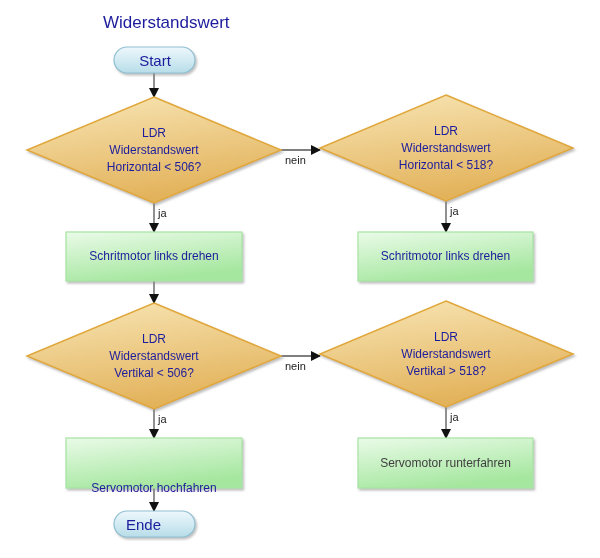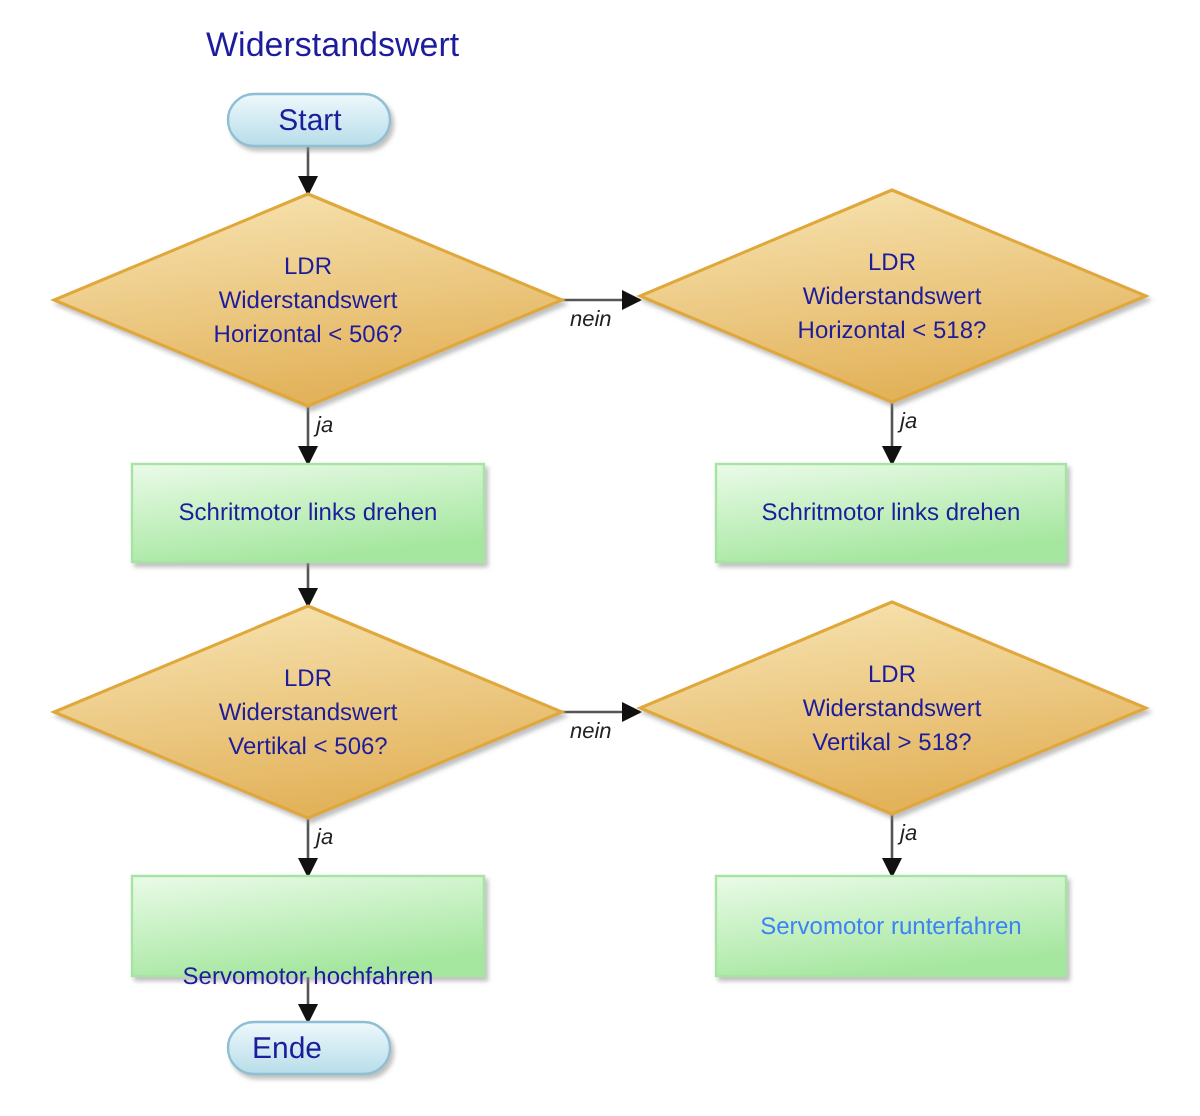--- a/index.html
+++ b/index.html
@@ -1,19 +1,19 @@
 <!DOCTYPE html>
 <html><head>
 <meta charset="utf-8">
 <style>
   html, body { margin: 0; padding: 0; background: #ffffff; }
   body { width: 600px; height: 558px; position: relative; overflow: hidden; font-family: "Liberation Sans", sans-serif; }
   #canvas { position: absolute; left: 0; top: 0; width: 600px; height: 558px; }
   .title { position: absolute; left: 103px; top: 13px; font-size: 17px; color: #1c1c9c; white-space: nowrap; }
-  .lbl { position: absolute; font-size: 11px; color: #222; font-style: italic; }
+  .lbl { position: absolute; font-size: 11px; color: #222; }
   .node-text { position: absolute; display: flex; align-items: center; justify-content: center; text-align: center; color: #1c1c9c; font-size: 12px; line-height: 17px; white-space: pre-line; pointer-events: none; }
 </style>
 </head>
 <body>
 
 <div class="title" style="color: rgb(28, 28, 156);">Widerstandswert</div>
 
 <svg id="canvas" width="600" height="558">
   <defs>
     <linearGradient id="gTerm" x1="0" y1="0" x2="0" y2="1">
@@ -74,20 +74,20 @@
 <div class="node-text" style="left: 54px; top: 316px; width: 200px; height: 80px; color: rgb(28, 28, 156);">LDR
 Widerstandswert
 Vertikal &lt; 506?</div>
 <div class="node-text" style="left: 346px; top: 314px; width: 200px; height: 80px; color: rgb(28, 28, 156);">LDR
 Widerstandswert
 Vertikal &gt; 518?</div>
 
 <div class="node-text" style="left: 66px; top: 232px; width: 176px; height: 49px; color: rgb(28, 28, 156);">Schritmotor links drehen</div>
 <div class="node-text" style="left: 358px; top: 232px; width: 175px; height: 49px; color: rgb(28, 28, 156);">Schritmotor links drehen</div>
 <div class="node-text" style="left: 66px; top: 438px; width: 176px; height: 50px; color: rgb(28, 28, 156); margin-top: 25px;">Servomotor hochfahren</div>
-<div class="node-text" style="left: 358px; top: 438px; width: 175px; height: 50px; color: #3b82f6;">Servomotor runterfahren</div>
+<div class="node-text" style="left: 358px; top: 438px; width: 175px; height: 50px; color: #404040;">Servomotor runterfahren</div>
 
 <div class="lbl" style="left:158px;top:207px;">ja</div>
 <div class="lbl" style="left:285px;top:154px;">nein</div>
 <div class="lbl" style="left:450px;top:205px;">ja</div>
 <div class="lbl" style="left:158px;top:413px;">ja</div>
 <div class="lbl" style="left:285px;top:360px;">nein</div>
 <div class="lbl" style="left:450px;top:411px;">ja</div>
 
 </body></html>

